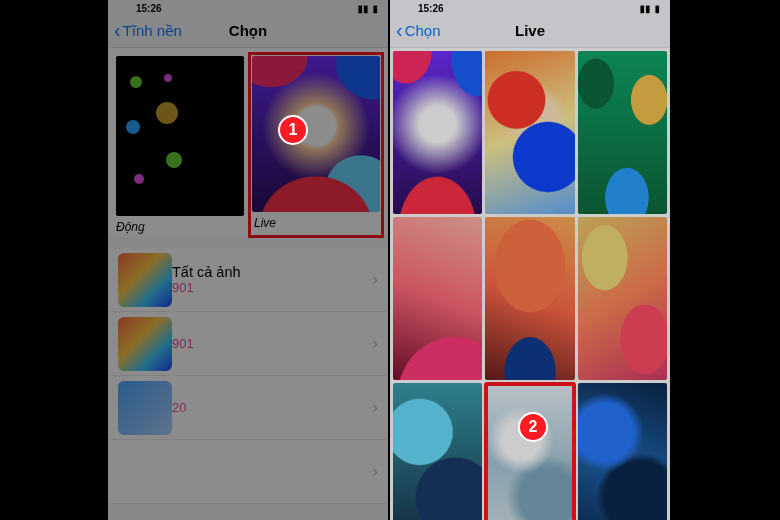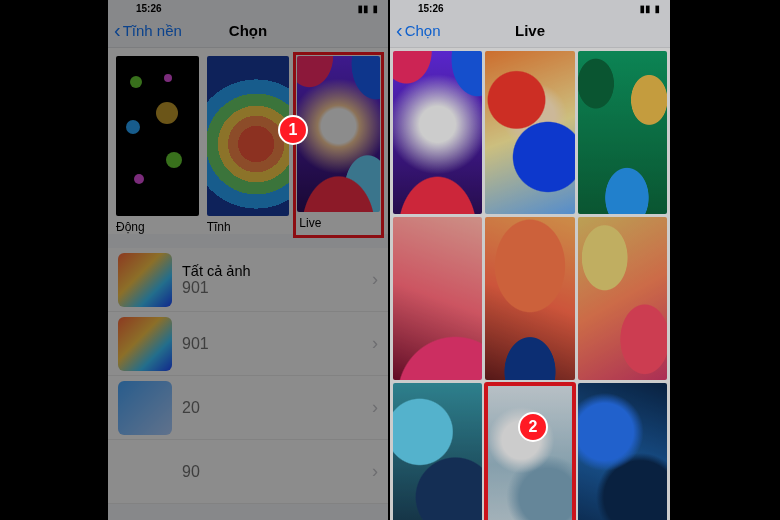--- a/index.html
+++ b/index.html
@@ -17,21 +17,21 @@
 .statusbar .icons span { margin-left: 4px; font-size:10px; }
 
 
 .navbar { height: 34px; display: flex; align-items: center; justify-content: center; position: relative; border-bottom: 1px solid rgba(0,0,0,0.08); background: #f6f7fb; }
 .navbar .back { position: absolute; left: 6px; display: flex; align-items: center; gap: 2px; color: #1479ff; font-size: 15px; cursor: pointer; }
 .navbar .back .chev { font-size: 20px; line-height: 1; margin-top: -2px; }
 .navbar .title { font-size: 15px; font-weight: 600; color: #000; }
 
 
 .catrow { display: flex; padding: 8px 8px 0 8px; gap: 8px; background:#fff; }
-.catcell { flex:1; display:flex; flex-direction:column; }
+.catcell { flex:1; display:flex; flex-direction:column;font-style:italic; }
 .cat-thumb { height: 160px; border-radius: 2px; overflow:hidden; position: relative; }
 .cat-label { font-size: 12px; margin-top: 4px; color: #000; }
 
 
 .thumb-dong { background:#000; }
 .thumb-dong .dot{position:absolute;border-radius:50%;}
 .thumb-tinh { background: radial-gradient(circle at 60% 55%, #ff5a3c 0 18%, #ff8a4c 0 28%, #ffd24c 0 38%, #6cd46c 0 50%, #2aa8ff 0 64%, #1b3fa5 0 100%); }
 .thumb-live { background:
    radial-gradient(ellipse 100% 70% at 15% 0%, #ff2d6a 0 28%, transparent 29%),
    radial-gradient(ellipse 90% 70% at 95% 5%, #1b63ff 0 32%, transparent 33%),
@@ -39,25 +39,25 @@
    radial-gradient(ellipse 90% 70% at 85% 85%, #6ad6ff 0 30%, transparent 31%),
    radial-gradient(circle at 50% 45%, #fff 0 18%, #ffd0a0 22%, transparent 50%),
    linear-gradient(180deg,#7030ff,#301060); }
 
 .catcell.selected { outline: 3px solid #ff1822; outline-offset: -1px; background:#fff; padding:2px; margin:-2px; }
 .catcell.selected .cat-thumb{height:156px;}
 .catcell.selected .cat-label{padding:0 2px 2px 2px;}
 
 
 .list { background:#fff; margin-top:14px;}
-.row { display:flex; align-items:center; height:64px; padding:0 10px; border-bottom:1px solid rgba(0,0,0,0.07); gap:10px; cursor:pointer; }
+.row { display:flex; align-items:center; height:64px; padding:0 10px; border-bottom:1px solid rgba(0,0,0,0.07); cursor:pointer; }
 .row .thumb { width:54px; height:54px; border-radius:6px; background:#ccc; }
 .row .text { flex:1; }
 .row .text .t1 { font-size:14.5px; color:#000; }
-.row .text .t2 { font-size:16px; color:#737373; }
+.row .text .t2 { font-size:13px; color:#ec4899; }
 .row .chev { color:#c7c7cc; font-size:18px; }
 .row.noimg .thumb { visibility:hidden; }
 .thumb.album1{background:linear-gradient(135deg,#ff6a3d,#ffca4a 40%,#40c8ff 70%,#2049ff);}
 .thumb.album2{background:linear-gradient(135deg,#4aa8ff,#b0d0ff);}   
 
 
 .grid { display:grid; grid-template-columns: repeat(3,1fr); gap:3px; padding:3px; background:#fff; }
 .cell { height:163px; border-radius:2px; }
 
 .g1{background:radial-gradient(ellipse 100% 70% at 15% 0%,#ff2d6a 0 28%,transparent 29%),radial-gradient(ellipse 90% 70% at 95% 5%,#1b63ff 0 32%,transparent 33%),radial-gradient(ellipse 120% 90% at 50% 110%,#ff3049 0 36%,transparent 37%),radial-gradient(circle at 50% 45%,#fff 0 18%,transparent 50%),linear-gradient(180deg,#7030ff,#301060);}
@@ -97,24 +97,20 @@
         <div class="cat-thumb thumb-dong">
           <span class="dot" style="left:14px;top:20px;width:12px;height:12px;background:#6c3;"></span>
           <span class="dot" style="left:40px;top:46px;width:22px;height:22px;background:#c39b2c;"></span>
           <span class="dot" style="left:10px;top:64px;width:14px;height:14px;background:#2aa8ff;"></span>
           <span class="dot" style="left:50px;top:96px;width:16px;height:16px;background:#6c3;"></span>
           <span class="dot" style="left:18px;top:118px;width:10px;height:10px;background:#e050e0;"></span>
           <span class="dot" style="left:48px;top:18px;width:8px;height:8px;background:#e050e0;"></span>
         </div>
         <div class="cat-label">Động</div>
       </div>
-      <div class="catcell">
-        <div class="cat-thumb thumb-tinh"></div>
-        <div class="cat-label">Tĩnh</div>
-      </div>
       <div class="catcell selected">
         <div class="cat-thumb thumb-live"></div>
         <div class="cat-label">Live</div>
       </div>
     </div>
 
     <div class="list">
       <div class="row">
         <div class="thumb album1"></div>
         <div class="text">
@@ -133,21 +129,20 @@
       <div class="row">
         <div class="thumb album2"></div>
         <div class="text">
           <div class="t2">20</div>
         </div>
         <div class="chev">›</div>
       </div>
       <div class="row noimg">
         <div class="thumb"></div>
         <div class="text">
-          <div class="t2">90</div>
         </div>
         <div class="chev">›</div>
       </div>
     </div>
 
     <div class="dim"></div>
     <div class="callout" style="left:170px;top:115px;">1</div>
   </div>
 
   <div class="phone right">

